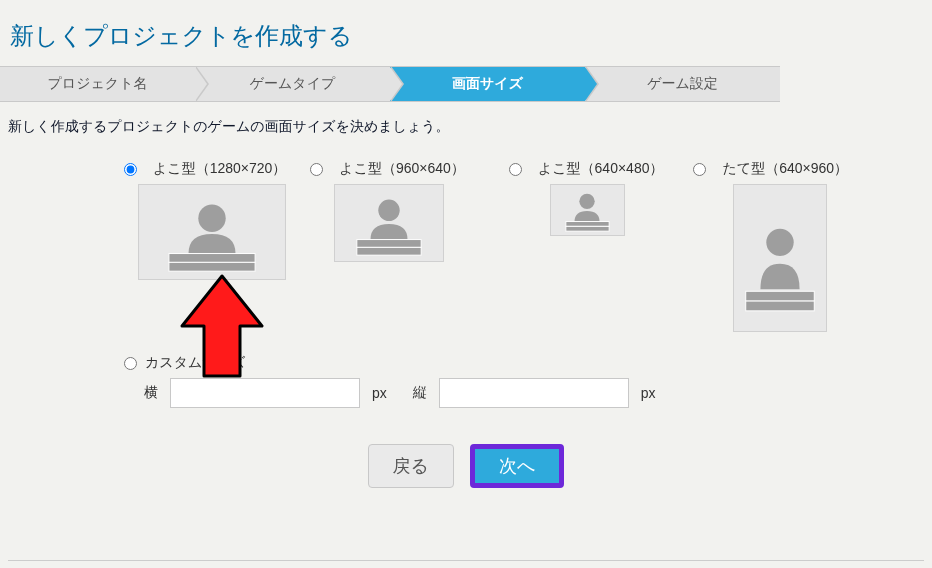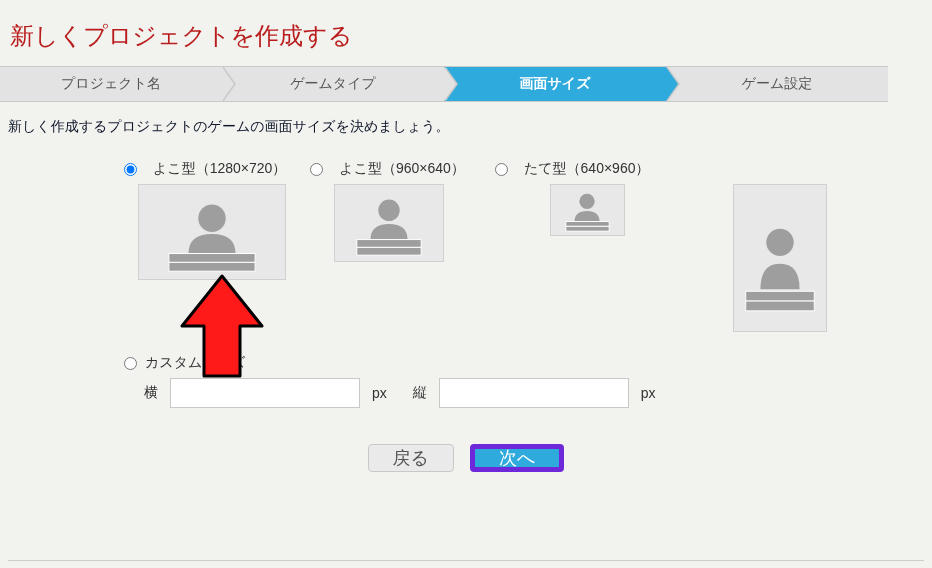--- a/index.html
+++ b/index.html
@@ -8,26 +8,26 @@
       height: 568px;
       background: #f2f2ef;
       font-family: "Hiragino Kaku Gothic Pro", "Meiryo", sans-serif;
       color: #333;
       position: relative;
       overflow: hidden;
     }
     .page-title {
       font-size: 24px;
       font-weight: normal;
-      color: #b91c1c;
+      color: #0369a1;
       padding: 20px 10px 14px 10px;
     }
     .steps-bar {
       display: flex;
-      width: 888px;
+      width: 780px;
       height: 36px;
       border-top: 1px solid #c9c9c9;
       border-bottom: 1px solid #c9c9c9;
       margin-bottom: 16px;
     }
     .step {
       flex: 1;
       height: 100%;
       position: relative;
       display: flex;
@@ -132,21 +132,21 @@
       font-size: 14px;
     }
 
     .buttons-row {
       display: flex;
       justify-content: center;
       gap: 16px;
       margin-top: 36px;
     }
     .btn {
-      height: 28px;
+      height: 44px;
       padding: 0 24px;
       font-size: 18px;
       border-radius: 4px;
       cursor: pointer;
       display: flex;
       align-items: center;
       justify-content: center;
     }
     .btn.back {
       background: #eaeaea;
@@ -197,20 +197,24 @@
 <div class="description">新しく作成するプロジェクトのゲームの画面サイズを決めましょう。</div>
 
 <div class="options-row">
   <label class="opt">
     <input type="radio" name="size" checked="" style="">
     <span>よこ型（1280×720）</span>
   </label>
   <label class="opt">
     <input type="radio" name="size" style="">
     <span>よこ型（960×640）</span>
+  </label>
+  <label class="opt" style="margin-left:20px">
+    <input type="radio" name="size" style="">
+    <span>よこ型（640×480）</span>
   </label>
   <label class="opt" style="margin-left:6px">
     <input type="radio" name="size" style="">
     <span>たて型（640×960）</span>
   </label>
 </div>
 
 <div class="thumbs-row">
   <div class="thumb lg">
     <svg viewBox="0 0 148 96">

